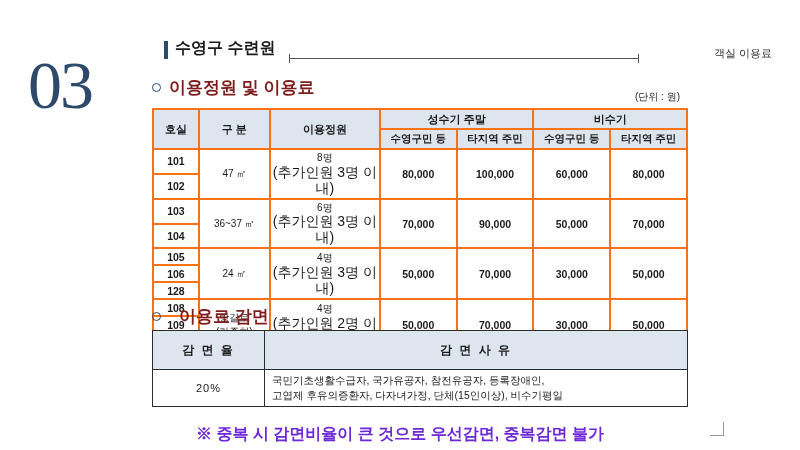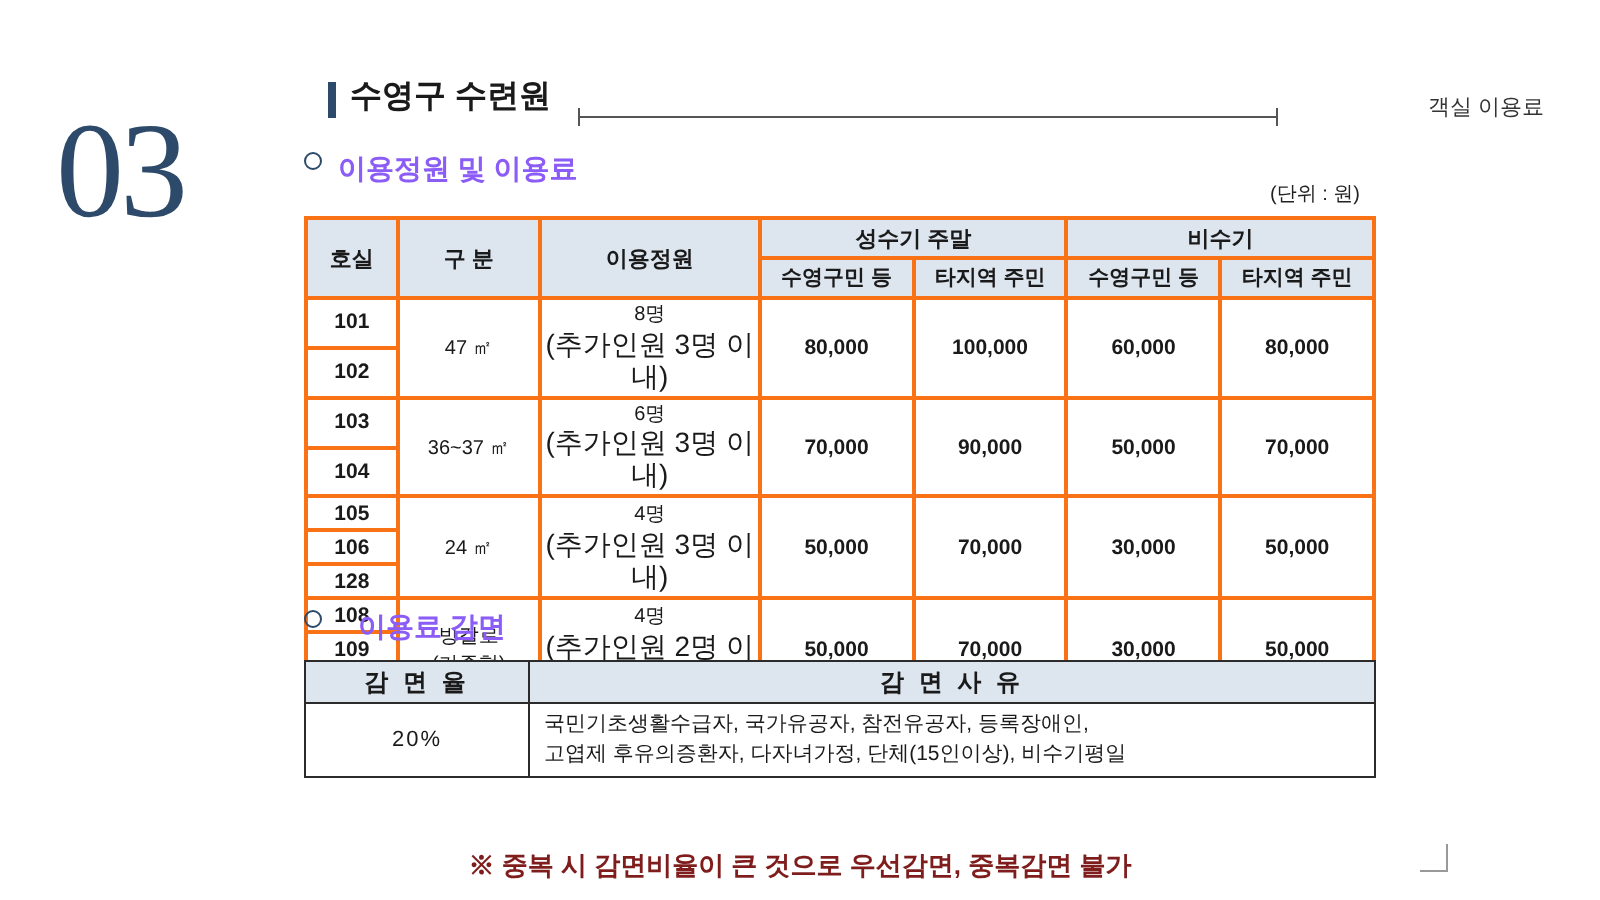--- a/index.html
+++ b/index.html
@@ -66,24 +66,24 @@
   .header-right {
     position: absolute;
     right: 28px; top: 46px;
     font-size: 11px;
     color: #333;
   }
 
   
   .section-head {
     position: absolute;
-    display: flex; 
-    font-size: 14px;
-    font-weight: bold;
-    color: #8b5cf6;
+    display: flex; align-items: center;
+    font-size: 17px;
+    font-weight: bold;
+    color: #7f1d1d;
   }
   .bullet-ring {
     display: inline-block;
     width: 9px; height: 9px;
     border: 1.4px solid #2e4a6b;
     border-radius: 50%;
     margin-right: 8px;
   }
   #sec1 { left: 152px; top: 76px; }
   #sec2 { left: 152px; top: 305px; gap: 10px; }
@@ -150,21 +150,21 @@
     font-size: 10.5px;
   }
   .disc-table th, .disc-table td {
     border: 1px solid #2b2b2b;
     vertical-align: middle;
   }
   .disc-table thead th {
     background: #dde5ef;
     font-weight: bold;
     font-size: 12px;
-    height: 21px;
+    height: 39px;
     text-align: center;
     letter-spacing: 2px;
   }
   .disc-table td.rate {
     width: 112px;
     text-align: center;
     font-size: 11px;
     letter-spacing: 1px;
   }
   .disc-table td.reason {
@@ -173,23 +173,23 @@
     line-height: 1.45;
     text-align: left;
   }
 
   
   .footnote {
     position: absolute;
     left: 0; right: 0;
     top: 424px;
     text-align: center;
-    font-size: 13px;
-    font-weight: bold;
-    color: #7f1d1d;
+    font-size: 16px;
+    font-weight: bold;
+    color: #6d28d9;
   }
   .corner-mark {
     position: absolute;
     right: 76px; bottom: 14px;
     width: 14px; height: 14px;
     border-right: 1px solid #999;
     border-bottom: 1px solid #999;
   }
 </style>
 </head>

